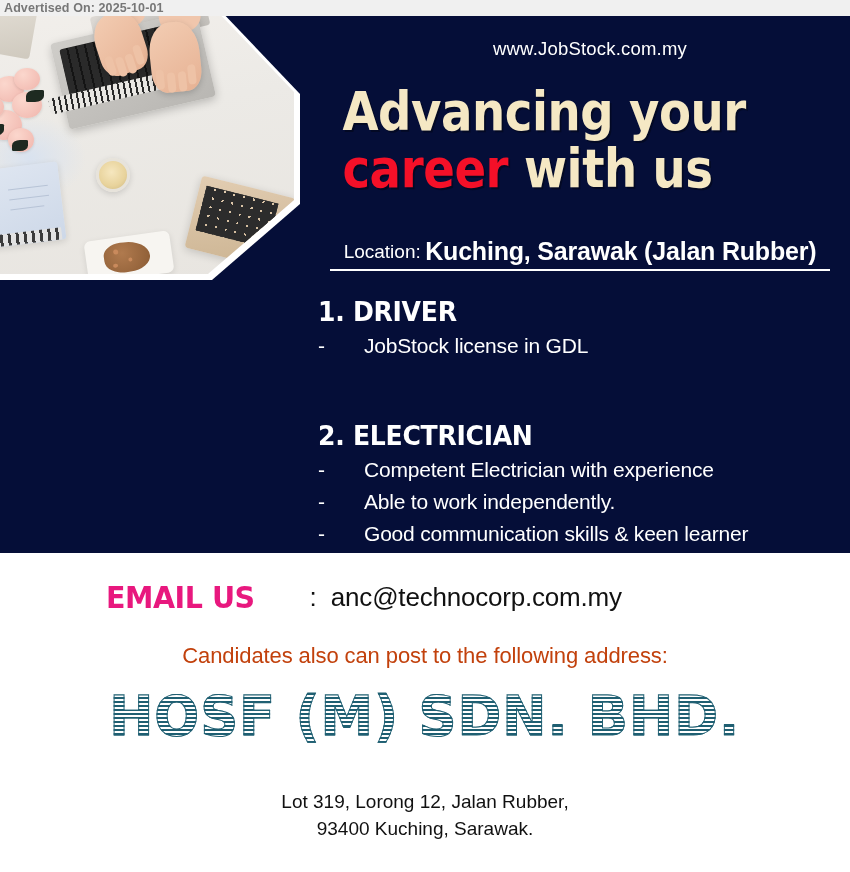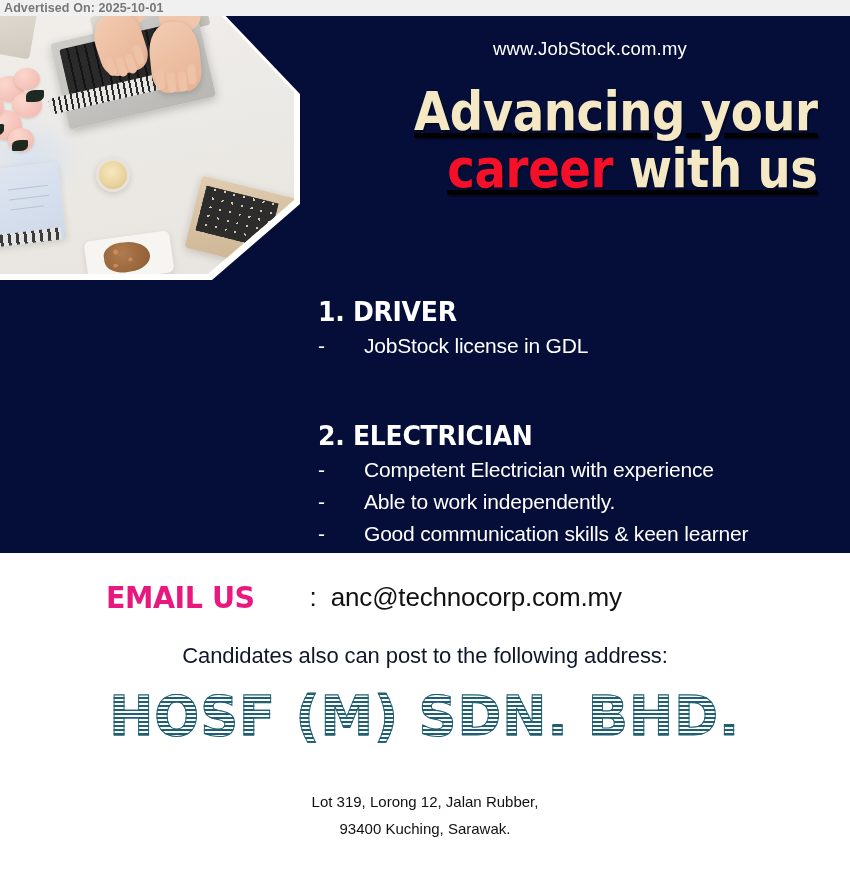--- a/index.html
+++ b/index.html
@@ -208,22 +208,21 @@
     text-align: center;
     font-size: 18.5px;
     color: #ffffff;
     letter-spacing: 0.2px;
   }
 
   .headline {
     position: absolute;
     top: 75px; left: 310px;
     width: 540px;
-    text-align: right;
-    text-decoration: underline;
+    text-align: left;
   }
   .headline-line {
     font-family: "DejaVu Sans", sans-serif;
     font-weight: bold;
     font-size: 53px;
     line-height: 57px;
     letter-spacing: -0.5px;
     color: #f5e8c4;
     transform: scaleX(0.88);
     transform-origin: center;
@@ -319,21 +318,21 @@
     margin-left: 14px;
     letter-spacing: -0.2px;
   }
 
   .post-note {
     position: absolute;
     top: 90px; left: 0;
     width: 850px;
     text-align: center;
     font-size: 22px;
-    color: #0f172a;
+    color: #c2410c;
     letter-spacing: -0.1px;
   }
 
   .company {
     position: absolute;
     top: 132px; left: 0;
     width: 850px;
     text-align: center;
   }
   .company-name {
@@ -351,21 +350,21 @@
     background-clip: text;
     -webkit-text-fill-color: transparent;
     white-space: nowrap;
   }
 
   .address {
     position: absolute;
     top: 235px; left: 0;
     width: 850px;
     text-align: center;
-    font-size: 15px;
+    font-size: 19px;
     line-height: 27px;
     color: #111111;
   }
 </style>
 </head>
 <body>
 
 <div class="ad-bar">
   <div class="ad-bar-text">Advertised On: 2025-10-01</div>
 </div>
@@ -432,20 +431,24 @@
     </div>
   </div>
 
   <div class="url">www.JobStock.com.my</div>
 
   <div class="headline">
     <div class="headline-line">Advancing your</div>
     <div class="headline-line"><span class="headline-accent">career</span><span> with us</span></div>
   </div>
 
+  <div class="location-row">
+    <span class="location-label">Location:</span>
+    <span class="location-value">Kuching, Sarawak (Jalan Rubber)</span>
+  </div>
 
   <div class="jobs">
 
     <div class="job-block">
       <div class="job-title">1. DRIVER</div>
       <div class="job-req">
         <span class="dash">-</span>
         <span class="txt">JobStock license in GDL</span>
       </div>
     </div>

